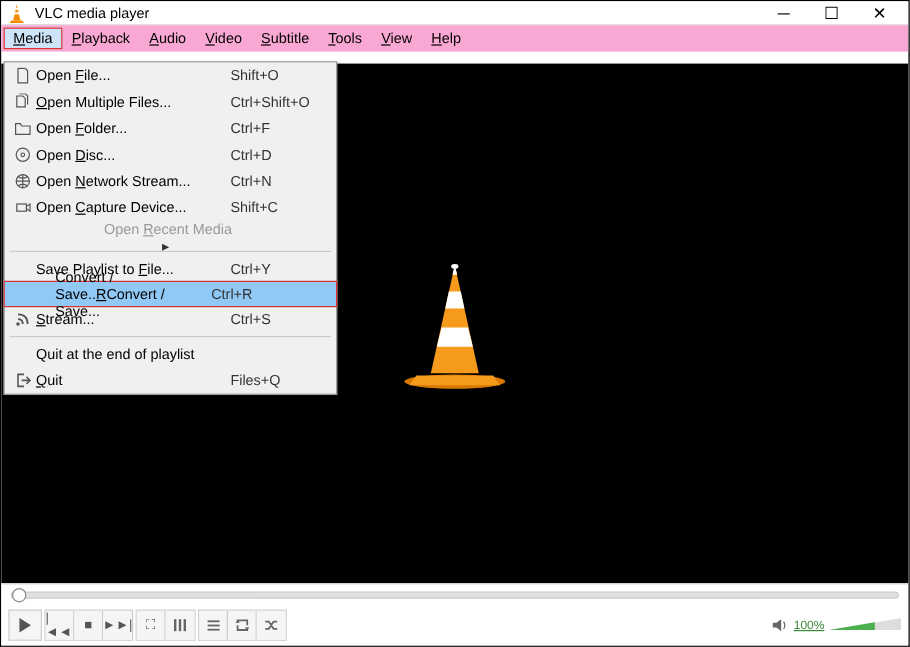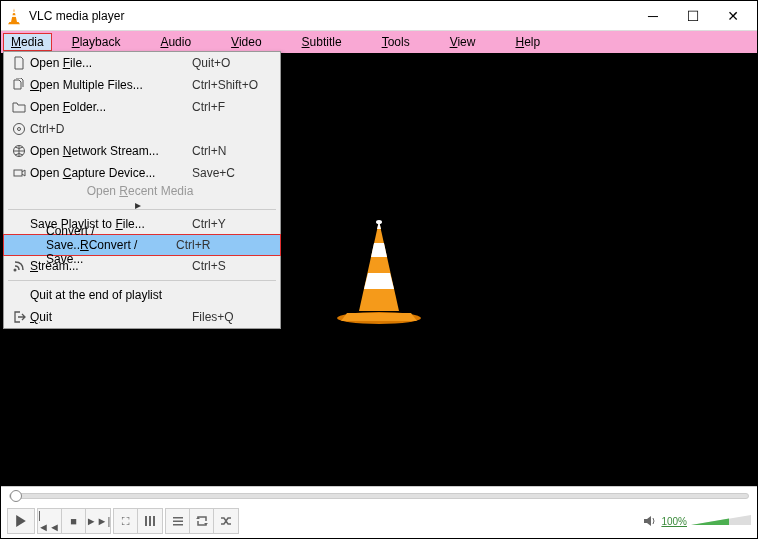--- a/index.html
+++ b/index.html
@@ -1,24 +1,24 @@
 <!DOCTYPE html>
 <html><head>
   <meta charset="utf-8">
   <style>
     * { box-sizing: border-box; margin: 0; padding: 0; font-family: "Segoe UI", Tahoma, sans-serif; }
     body { width: 758px; height: 539px; background: #fff; overflow: hidden; position: relative; border: 1px solid #000; }
     
-    .titlebar { height: 30px; display: flex; align-items: center; padding: 0 4px; background: #fff; border-bottom: 1px solid #ddd; }
+    .titlebar { height: 20px; display: flex; align-items: center; padding: 0 4px; background: #fff; border-bottom: 1px solid #ddd; }
     .titlebar .cone-icon { width: 18px; height: 18px; margin-right: 6px; }
     .titlebar .title { font-size: 12px; flex: 1; }
     .winbtn { width: 40px; height: 28px; display: flex; align-items: center; justify-content: center; font-size: 14px; }
     
     .menubar { height: 22px; display: flex; align-items: center; padding: 0 2px; background: #f9a8d4; font-size: 12px; }
-    .menubar .mitem { padding: 2px 20px; cursor: default; text-decoration: underline; text-decoration-color: transparent; }
+    .menubar .mitem { padding: 2px 8px; cursor: default; text-decoration: underline; text-decoration-color: transparent; }
     .menubar .mitem .ul { text-decoration: underline; }
     .menubar .mitem.active { background: #cde3f8; border: 1px solid #e03030; padding: 1px 7px; }
     
     .content { position: absolute; top: 52px; left: 0; right: 0; bottom: 52px; background: #000; display: flex; align-items: center; justify-content: center; }
     
     .dropdown { position: absolute; top: 50px; left: 2px; width: 278px; background: #f0f0f0; border: 1px solid #999; box-shadow: 2px 2px 4px rgba(0,0,0,0.3); font-size: 12px; z-index: 10; }
     .dropdown .row { display: flex; align-items: center; height: 22px; padding: 0 8px 0 4px; cursor: default; }
     .dropdown .row.sep { height: 1px; background: #ccc; margin: 3px 4px; padding: 0; }
     .dropdown .row .iconcol { width: 22px; display: flex; justify-content: center; color: #555; font-size: 12px; }
     .dropdown .row .label { flex: 1; }
@@ -85,21 +85,21 @@
 </div>
 
 <div class="dropdown" id="dropdown">
     <div class="row">
       <span class="iconcol">
         <svg width="14" height="14" viewBox="0 0 14 14">
           <path d="M3 1 L9 1 L11 3 L11 13 L3 13 Z" fill="none" stroke="#555"></path>
         </svg>
       </span>
       <span class="label">Open <span class="ul">F</span>ile...</span>
-      <span class="shortcut">Quit+O</span>
+      <span class="shortcut">Shift+O</span>
       <span class="arrow"></span>
     </div>
     <div class="row">
       <span class="iconcol">
         <svg width="14" height="14" viewBox="0 0 14 14">
           <path d="M2 2 L7 2 L9 4 L9 11 L2 11 Z M4 0 L9 0 L11 2 L11 9" fill="none" stroke="#555"></path>
         </svg>
       </span>
       <span class="label"><span class="ul">O</span>pen Multiple Files...</span>
       <span class="shortcut">Ctrl+Shift+O</span>
@@ -115,20 +115,21 @@
       <span class="shortcut">Ctrl+F</span>
       <span class="arrow"></span>
     </div>
     <div class="row">
       <span class="iconcol">
         <svg width="14" height="14" viewBox="0 0 14 14">
           <circle cx="7" cy="7" r="5.5" fill="none" stroke="#555"></circle>
           <circle cx="7" cy="7" r="1.5" fill="none" stroke="#555"></circle>
         </svg>
       </span>
+      <span class="label">Open <span class="ul">D</span>isc...</span>
       <span class="shortcut">Ctrl+D</span>
       <span class="arrow"></span>
     </div>
     <div class="row">
       <span class="iconcol">
         <svg width="14" height="14" viewBox="0 0 14 14">
           <circle cx="7" cy="7" r="5.5" fill="none" stroke="#555"></circle>
           <path d="M7 1.5 L7 12.5 M1.5 7 L12.5 7 M3 3 Q7 6 11 3 M3 11 Q7 8 11 11" fill="none" stroke="#555"></path>
         </svg>
       </span>
@@ -137,21 +138,21 @@
       <span class="arrow"></span>
     </div>
     <div class="row">
       <span class="iconcol">
         <svg width="14" height="14" viewBox="0 0 14 14">
           <rect x="2" y="4" width="8" height="6" fill="none" stroke="#555"></rect>
           <path d="M10 6 L13 4 L13 10 L10 8" fill="none" stroke="#555"></path>
         </svg>
       </span>
       <span class="label">Open <span class="ul">C</span>apture Device...</span>
-      <span class="shortcut">Save+C</span>
+      <span class="shortcut">Shift+C</span>
       <span class="arrow"></span>
     </div>
     <div class="row disabled">
       <span class="iconcol"></span>
       <span class="label">Open <span class="ul">R</span>ecent Media</span>
       <span class="shortcut"></span>
       <span class="arrow">▸</span>
     </div>
     <div class="row sep"></div>
     <div class="row">

